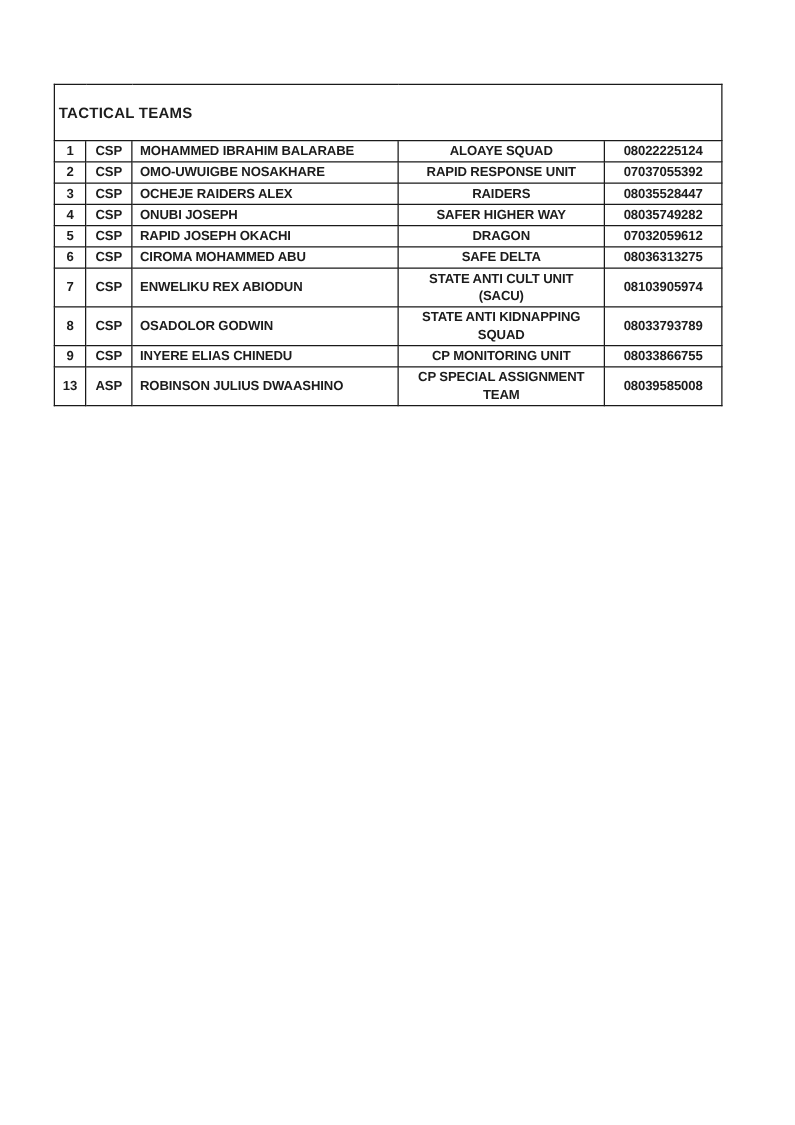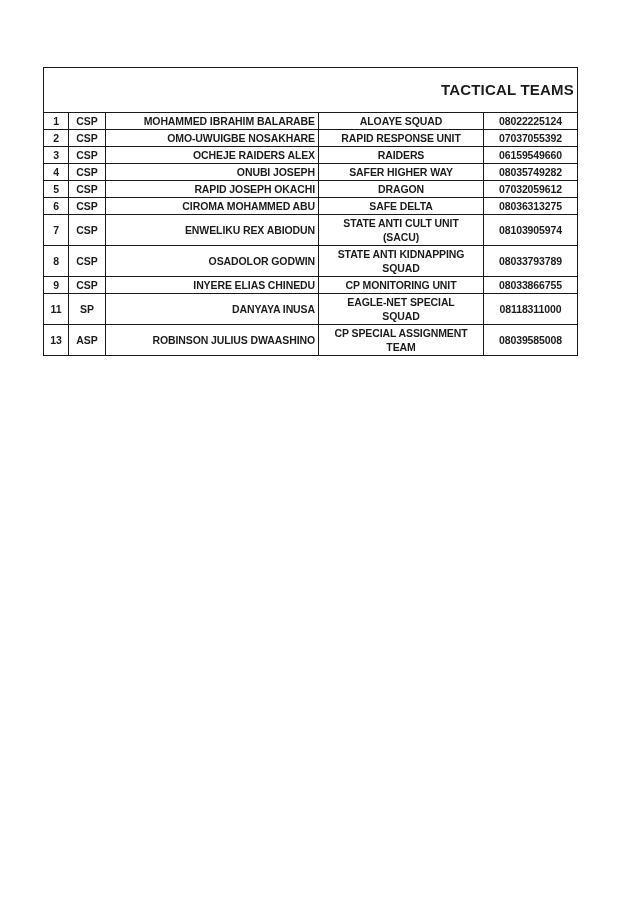--- a/index.html
+++ b/index.html
@@ -32,30 +32,30 @@
     font-size: 10.5px;
     line-height: 14px;
     padding: 1px 3px;
     text-align: center;
     vertical-align: middle;
     letter-spacing: -0.1px;
     overflow: hidden;
   }
   .roster-table th.title-cell {
     height: 42px;
-    font-size: 15px;
+    font-size: 12px;
     letter-spacing: 0.2px;
-    text-align: right;
+    text-align: left;
     vertical-align: middle;
   }
   .roster-table tr.data-row {
     height: 16px;
   }
   .roster-table td.cell-name {
-    text-align: right;
+    text-align: left;
     padding-left: 6px;
   }
   .roster-table td.cell-unit {
     white-space: pre-line;
   }
   .col-sn    { width: 25px; }
   .col-rank  { width: 37px; }
   .col-name  { width: 213px; }
   .col-unit  { width: 165px; }
   .col-phone { width: 94px; }
@@ -90,21 +90,21 @@
         <td>CSP</td>
         <td class="cell-name">OMO-UWUIGBE NOSAKHARE</td>
         <td class="cell-unit">RAPID RESPONSE UNIT</td>
         <td>07037055392</td>
       </tr>
       <tr class="data-row">
         <td>3</td>
         <td>CSP</td>
         <td class="cell-name">OCHEJE RAIDERS ALEX</td>
         <td class="cell-unit">RAIDERS</td>
-        <td>06159549660</td>
+        <td>08035528447</td>
       </tr>
       <tr class="data-row">
         <td>4</td>
         <td>CSP</td>
         <td class="cell-name">ONUBI JOSEPH</td>
         <td class="cell-unit">SAFER HIGHER WAY</td>
         <td>08035749282</td>
       </tr>
       <tr class="data-row">
         <td>5</td>
@@ -137,28 +137,20 @@
         <td>08033793789</td>
       </tr>
       <tr class="data-row">
         <td>9</td>
         <td>CSP</td>
         <td class="cell-name">INYERE ELIAS CHINEDU</td>
         <td class="cell-unit">CP MONITORING UNIT</td>
         <td>08033866755</td>
       </tr>
       <tr class="data-row">
-        <td>11</td>
-        <td>SP</td>
-        <td class="cell-name">DANYAYA INUSA</td>
-        <td class="cell-unit">EAGLE-NET SPECIAL
-SQUAD</td>
-        <td>08118311000</td>
-      </tr>
-      <tr class="data-row">
         <td>13</td>
         <td>ASP</td>
         <td class="cell-name">ROBINSON JULIUS DWAASHINO</td>
         <td class="cell-unit">CP SPECIAL ASSIGNMENT
 TEAM</td>
         <td>08039585008</td>
       </tr>
     </tbody>
   </table>
 </div>

